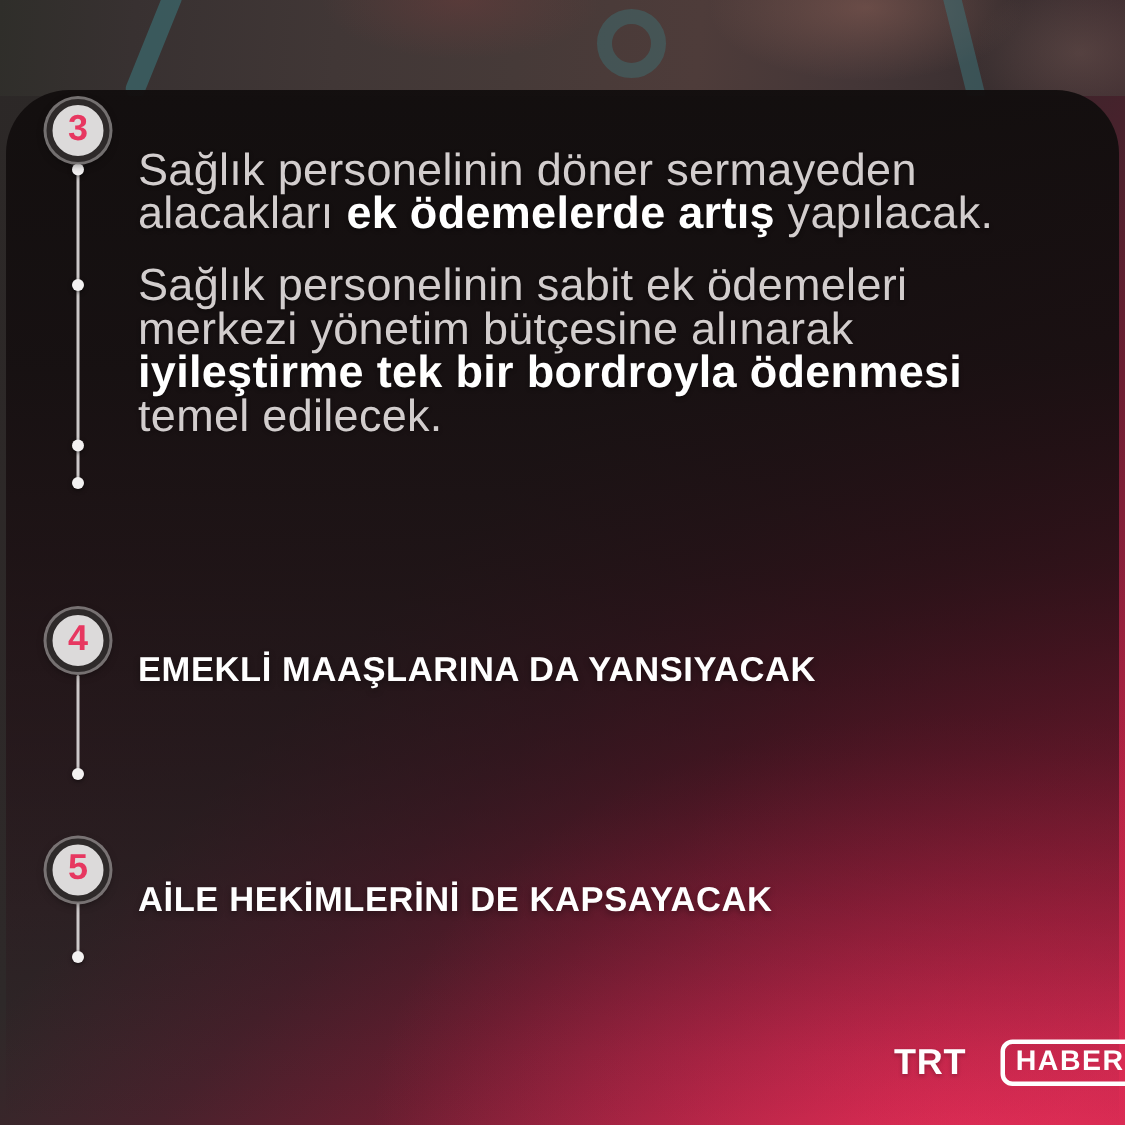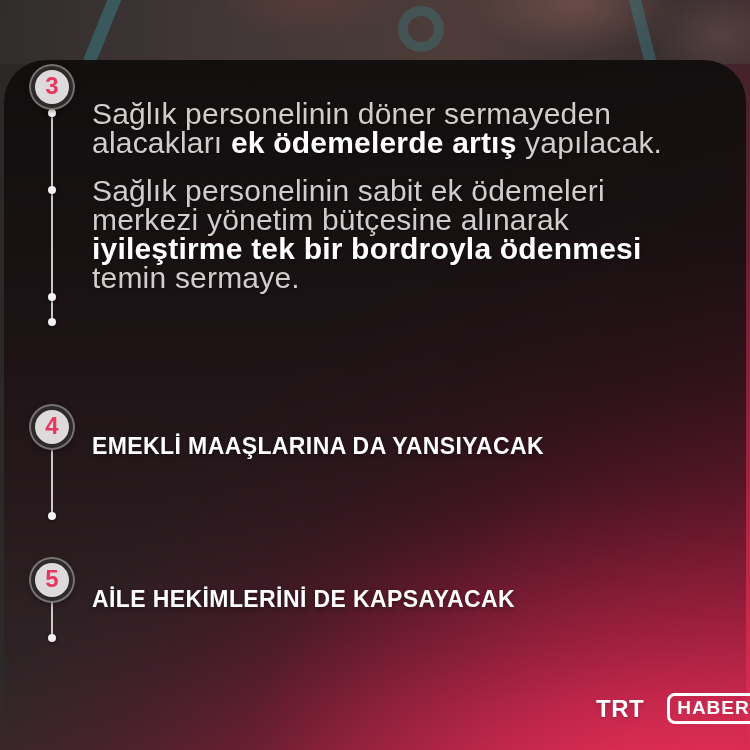--- a/index.html
+++ b/index.html
@@ -129,21 +129,21 @@
   <div class="tdot" style="top:186px"></div>
   <div class="tdot" style="top:293px"></div>
   <div class="tdot" style="top:318px"></div>
 
   <div class="badge badge-3">
     <span>3</span>
   </div>
 
   <p class="bullet b-3-0"><span>Sağlık personelinin döner sermayeden alacakları </span><b>ek ödemelerde artış</b><span> yapılacak.</span></p>
 
-  <p class="bullet b-3-1"><span>Sağlık personelinin sabit ek ödemeleri merkezi yönetim bütçesine alınarak </span><b>iyileştirme tek bir bordroyla ödenmesi</b><span> temin sermaye.</span></p>
+  <p class="bullet b-3-1"><span>Sağlık personelinin sabit ek ödemeleri merkezi yönetim bütçesine alınarak </span><b>iyileştirme tek bir bordroyla ödenmesi</b><span> temel edilecek.</span></p>
 
 
   <div class="rail rail-4"></div>
   <div class="tdot" style="top:512px"></div>
 
   <div class="badge badge-4">
     <span>4</span>
   </div>
   <h2 class="title title-4">EMEKLİ MAAŞLARINA DA YANSIYACAK</h2>
 

